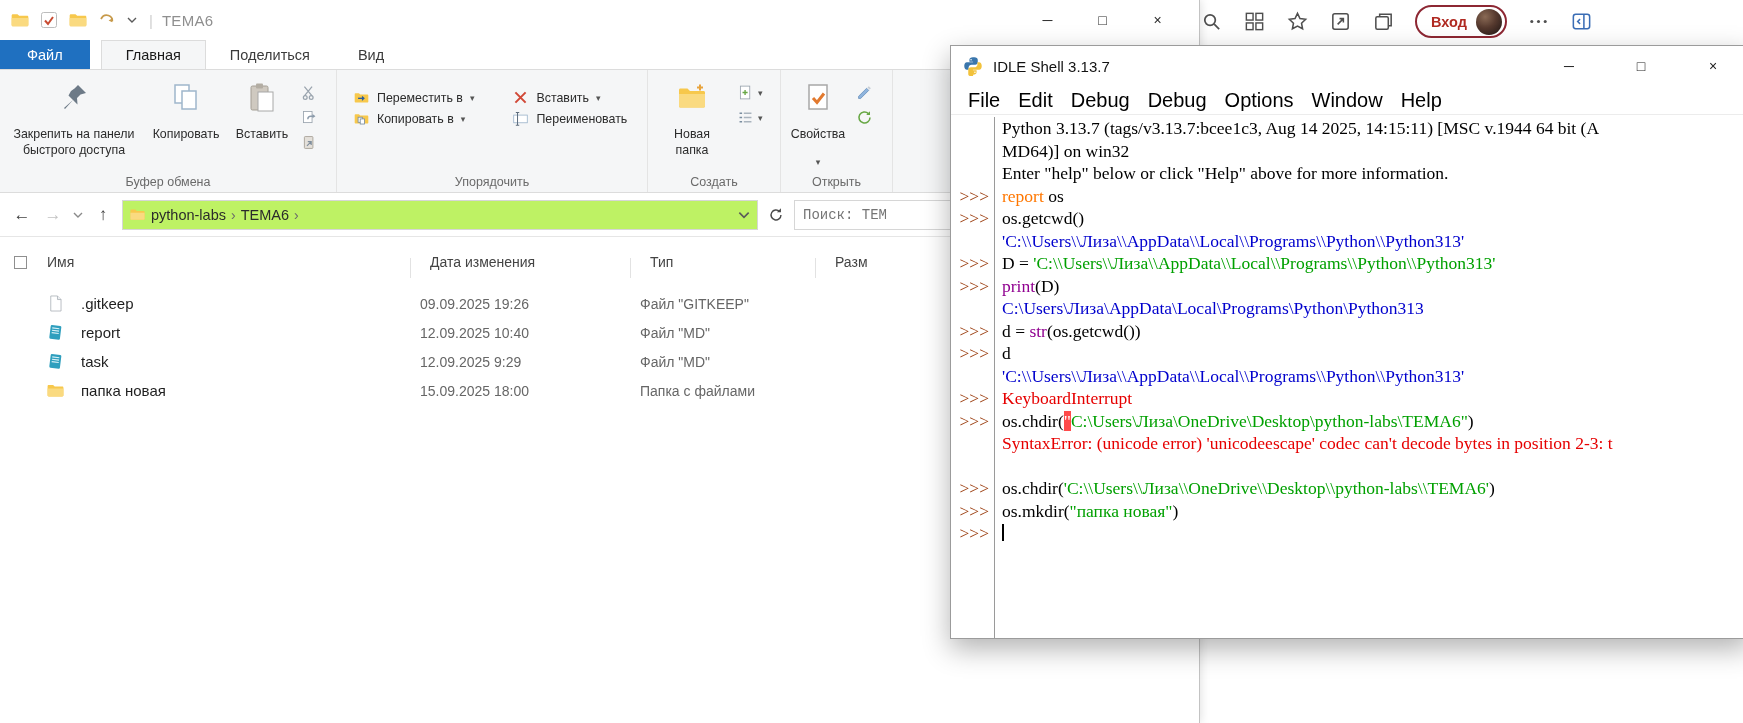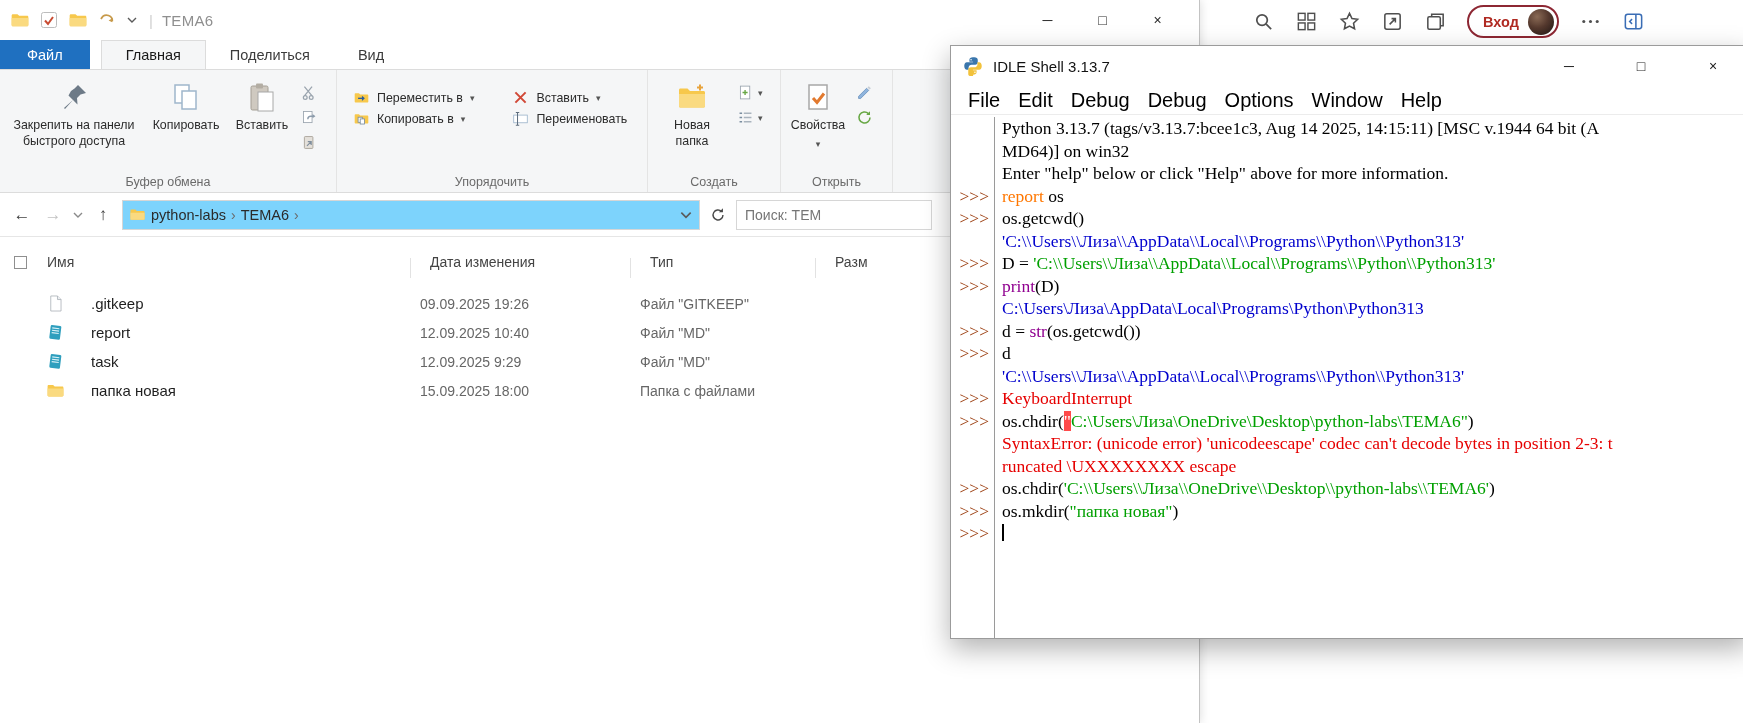--- a/index.html
+++ b/index.html
@@ -1,21 +1,21 @@
 <!DOCTYPE html>
 <html><head>
 <meta charset="utf-8">
 <style>
   *{margin:0;padding:0;box-sizing:border-box}
   html,body{width:1743px;height:723px;overflow:hidden;background:#fff;
     font-family:"Liberation Sans",sans-serif;position:relative}
 
   
   #edge-bar{position:absolute;top:0;left:1200px;width:543px;height:43px;z-index:0;
-    display:flex;align-items:center;gap:20px;padding-left:52px;background:#fff}
+    display:flex;align-items:center;gap:20px;background:#fff}
   .eb-ic{width:23px;height:23px;color:#4f4f4f;display:inline-flex;flex:0 0 auto}
   .eb-ic svg{width:100%;height:100%}
   .signin{display:flex;align-items:center;gap:9px;border:2px solid #8d2733;border-radius:18px;
     background:#fff;padding:2px 3px 2px 14px;height:33px;cursor:default;flex:0 0 auto}
   .signin-label{color:#b02a22;font-size:14.5px;font-weight:bold}
   .avatar{width:26px;height:26px;border-radius:50%;
     background:radial-gradient(circle at 35% 30%,#8a6a55 0%,#55392e 45%,#1d1514 100%)}
 
   
   #explorer{position:absolute;left:0;top:0;width:1200px;height:723px;background:#fff;z-index:1;
@@ -33,59 +33,59 @@
   .tab{padding:0 24px;display:flex;align-items:center;font-size:14.5px;color:#3b3b3b;cursor:default}
   .tab-file{background:#1f70c0;color:#ffffff;padding:0 27px}
   .tab-active{background:#f5f6f7;border:1px solid #dcdcdc;border-bottom:none;color:#1a1a1a;margin-left:11px}
 
   .ex-ribbon{height:123px;background:#f5f6f7;border-bottom:1px solid #dcdcdc;display:flex}
   .rb-group{position:relative;border-right:1px solid #e4e4e4;height:100%;padding:4px 4px 18px}
   .rb-filler{flex:1;border-right:none}
   .rb-items{display:flex;align-items:flex-start;height:100%}
   .rb-caption{position:absolute;bottom:3px;left:0;right:0;text-align:center;font-size:12.5px;color:#6a6a6a}
   .rb-big{display:flex;flex-direction:column;align-items:center;text-align:center;
-    font-size:12.4px;color:#2b2b2b;padding:7px 6px 0;gap:5px;line-height:1.25;cursor:default}
+    font-size:12.4px;color:#2b2b2b;padding:7px 6px 0;gap:14px;line-height:1.25;cursor:default}
   .rb-ic32{width:32px;height:32px;display:inline-flex}
   .rb-ic32 svg{width:100%;height:100%}
   .rb-minicol{display:flex;flex-direction:column;gap:8px;padding:10px 5px 0}
   .rb-mini{width:17px;height:17px;display:inline-flex}
   .rb-mini svg{width:100%;height:100%}
   .rb-minirow{display:flex;align-items:center;gap:4px}
   .rb-col{display:flex;flex-direction:column;gap:0;padding:13px 6px 0}
   .rb-row{display:flex;align-items:center;gap:7px;font-size:12.4px;color:#2b2b2b;cursor:default;padding:2px 6px}
   .rb-ic17{width:17px;height:17px;display:inline-flex}
   .rb-ic17 svg{width:100%;height:100%}
   .caret{font-size:9px;color:#555}
 
   .ex-address{height:44px;display:flex;align-items:center;padding:0 10px;gap:7px;border-bottom:1px solid #e6e6e6}
   .nav-arrow{font-size:17px;color:#3f3f3f;width:24px;text-align:center;cursor:default}
   .nav-arrow.disabled{color:#c2c2c2}
   .nav-chev{width:12px;height:12px;display:inline-flex}
-  .crumb-box{height:30px;border:1px solid #d6d6d6;display:flex;align-items:center;width:578px;padding:0 6px;gap:5px;background:#7dd3fc}
+  .crumb-box{height:30px;border:1px solid #d6d6d6;display:flex;align-items:center;width:636px;padding:0 6px;gap:5px;background:#bef264}
   .crumb-folder{width:17px;height:17px;display:inline-flex}
   .crumb-folder svg{width:100%;height:100%}
   .crumb{font-size:14.5px;color:#2b2b2b;cursor:default}
   .crumb-sep{font-size:14px;color:#6a6a6a;padding:0 5px;cursor:default}
   .crumb-dd{margin-left:auto;width:14px;height:14px;display:inline-flex}
   .addr-refresh{width:18px;height:18px;display:inline-flex;margin-left:2px}
   .addr-refresh svg{width:100%;height:100%}
   .search-box{height:30px;border:1px solid #d6d6d6;width:196px;display:flex;align-items:center;padding:0 8px;margin-left:2px;background:#fff}
-  .search-box input{border:none;outline:none;font-size:14px;color:#555;width:100%;background:transparent;font-family:Liberation Sans, sans-serif}
+  .search-box input{border:none;outline:none;font-size:14px;color:#555;width:100%;background:transparent;font-family:Liberation Mono, monospace}
   .search-box input::placeholder{color:#757575;opacity:1}
 
   .ex-lhead{display:grid;grid-template-columns:420px 220px 185px 1fr;height:30px;align-items:center;
     font-size:14px;color:#444;margin-top:10px}
   .lh-name{padding-left:14px;display:flex;align-items:center;gap:20px}
   .cb{width:13px;height:13px;border:1px solid #8f8f8f;background:#fff;display:inline-block}
   .lh-cell{position:relative;padding-left:10px}
   .lh-cell::before{content:"";position:absolute;left:-10px;top:4px;width:1px;height:20px;background:#e2e2e2}
 
   .ex-filelist{margin-top:12px}
   .fl-row{display:grid;grid-template-columns:420px 220px 185px 1fr;height:29px;align-items:center;cursor:default}
-  .fl-name{padding-left:46px;display:flex;align-items:center;gap:26px;font-size:15px;color:#1f1f1f;overflow:hidden}
+  .fl-name{padding-left:46px;display:flex;align-items:center;gap:16px;font-size:15px;color:#1f1f1f;overflow:hidden}
   .fl-ic{width:19px;height:19px;display:inline-flex;flex:0 0 auto}
   .fl-ic svg{width:100%;height:100%}
   .fl-date,.fl-type{font-size:14px;color:#666}
 
   
   #idle{position:absolute;left:950px;top:45px;width:800px;height:594px;background:#fff;z-index:2;
     border:1px solid #9b9b9b;box-shadow:0 10px 26px rgba(0,0,0,.30);display:flex;flex-direction:column}
   .id-titlebar{height:40px;display:flex;align-items:center;padding-left:12px;gap:10px;flex:0 0 auto}
   .id-logo{width:20px;height:20px;display:inline-flex}
   .id-logo svg{width:100%;height:100%}
@@ -581,21 +581,20 @@
       <div class="sh-line">
         <span class="ln-prompt">&gt;&gt;&gt;</span>
         <span class="ln-code"><span class="c-p">os.chdir(</span><span class="c-h">"</span><span class="c-s">C:\Users\Лиза\OneDrive\Desktop\python-labs\TEMA6"</span><span class="c-p">)</span></span>
       </div>
       <div class="sh-line">
         <span class="ln-prompt"></span>
         <span class="ln-code"><span class="c-e">SyntaxError: (unicode error) 'unicodeescape' codec can't decode bytes in position 2-3: t</span></span>
       </div>
       <div class="sh-line">
         <span class="ln-prompt"></span>
-        <span class="ln-code"><span class="c-e">runcated \UXXXXXXXX escape</span></span>
       </div>
       <div class="sh-line">
         <span class="ln-prompt">&gt;&gt;&gt;</span>
         <span class="ln-code"><span class="c-p">os.chdir(</span><span class="c-s">'C:\\Users\\Лиза\\OneDrive\\Desktop\\python-labs\\ТЕМА6'</span><span class="c-p">)</span></span>
       </div>
       <div class="sh-line">
         <span class="ln-prompt">&gt;&gt;&gt;</span>
         <span class="ln-code"><span class="c-p">os.mkdir(</span><span class="c-s">"папка новая"</span><span class="c-p">)</span></span>
       </div>
       <div class="sh-line">

